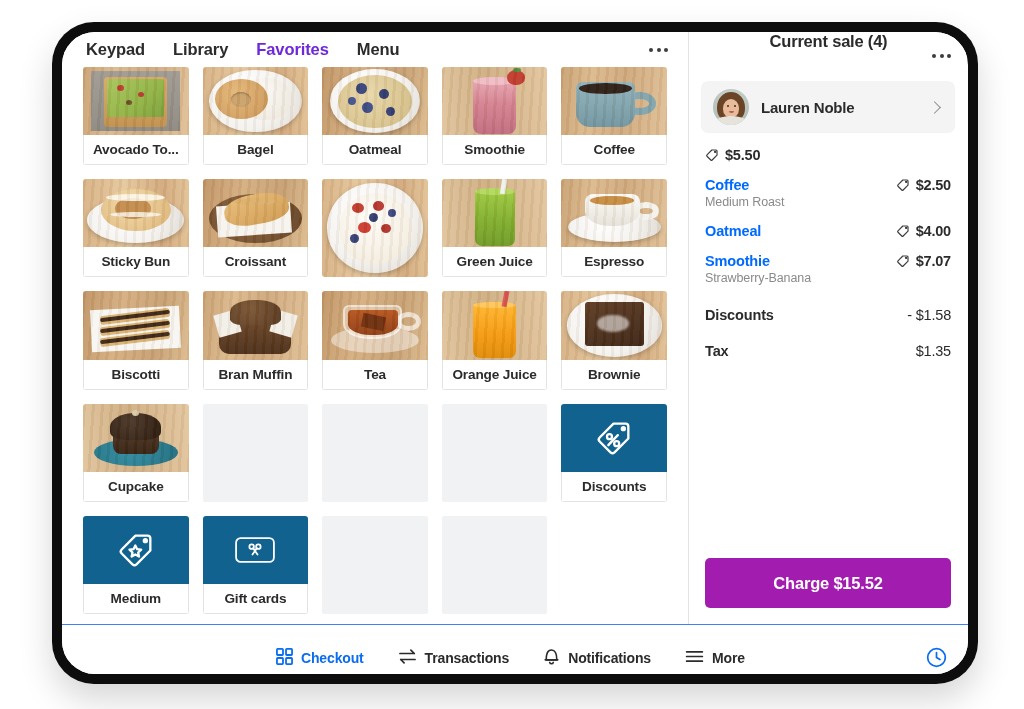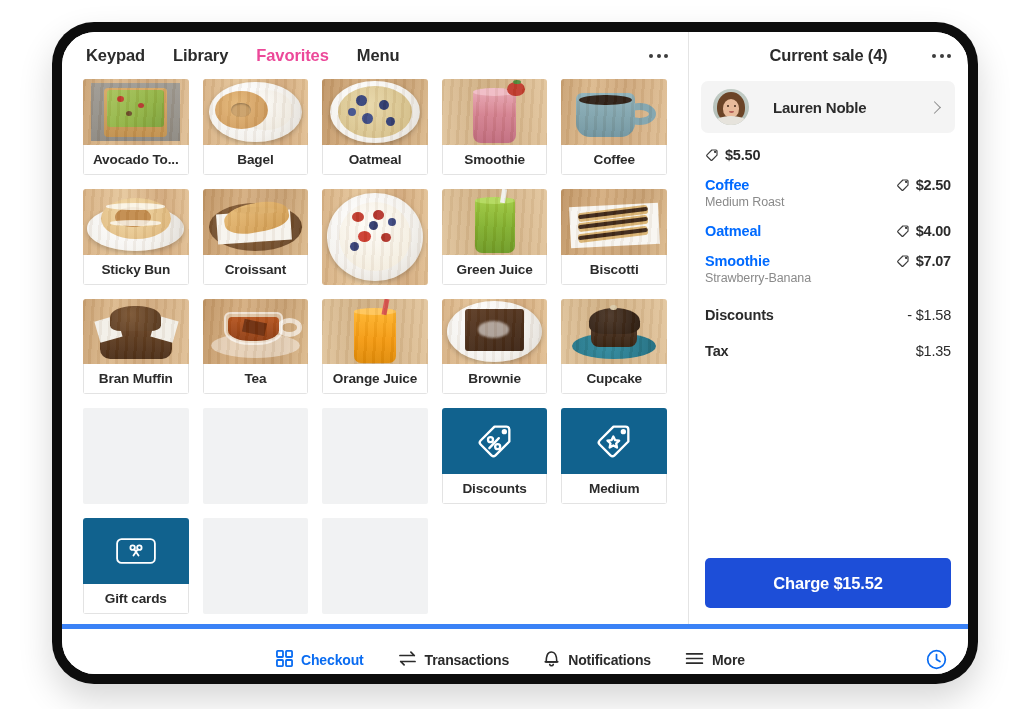--- a/index.html
+++ b/index.html
@@ -37,35 +37,35 @@
   
   .left-panel {
     width: 627px;
     display: flex;
     flex-direction: column;
     border-right: 1px solid #e4e4e4;
     background: #fff;
   }
 
   .tabbar {
-    height: 47px;
+    height: 35px;
     display: flex;
     align-items: center;
     padding: 0 18px 0 24px;
     gap: 28px;
   }
   .tab {
     font-size: 16.5px;
     font-weight: 700;
     color: #2b2b2b;
     letter-spacing: -0.1px;
     cursor: pointer;
     white-space: nowrap;
   }
-  .tab.active { color: #ec4899; }
+  .tab.active { color: #6d28d9; }
   .tab-spacer { flex: 1; }
   .kebab {
     display: flex; gap: 3.5px; align-items: center;
     cursor: pointer; padding: 6px 2px;
   }
   .kebab i { width: 4px; height: 4px; border-radius: 50%; background: #3d3d3d; display:block; }
 
   
   .grid {
     flex: 1;
@@ -133,41 +133,40 @@
   
   .right-panel {
     width: 278px;
     display: flex;
     flex-direction: column;
     background: #fff;
   }
   .sale-head {
     height: 47px;
     display: flex;
-    align-items: center;
     padding: 0 14px 0 16px;
   }
   .sale-title {
     flex: 1;
     text-align: center;
     font-size: 16.5px;
     font-weight: 700;
     color: #2b2b2b;
     letter-spacing: -0.2px;
     padding-left: 22px;
   }
   .customer {
     margin: 2px 12px 0 12px;
     height: 52px;
     background: #f4f4f4;
     border-radius: 7px;
     display: flex;
     align-items: center;
     padding: 0 12px;
-    gap: 24px;
+    gap: 12px;
     cursor: pointer;
   }
   .avatar {
     width: 36px; height: 36px; border-radius: 50%;
     overflow: hidden; position: relative; flex: none;
     background: radial-gradient(circle at 50% 30%, #cfd8d2, #a8b4ad);
   }
   .avatar .hair { position:absolute; left:4px; top:3px; width:28px; height:30px; border-radius:50% 50% 44% 44%; background:#6b4427; }
   .avatar .face { position:absolute; left:10px; top:10px; width:16px; height:19px; border-radius:50% 50% 48% 48%; background:#e8bb9b; }
   .avatar .eyel,.avatar .eyer { position:absolute; top:16px; width:2px; height:2px; border-radius:50%; background:#43291a; }
@@ -184,31 +183,31 @@
   .line-name.plain { color:#2b2b2b; }
   .line-price { font-size:14.5px; font-weight:700; color:#2b2b2b; letter-spacing:-0.2px; }
   .line-price.plain { font-weight:400; color:#2b2b2b; }
   .line-sub { font-size:12.5px; color:#8a8a8a; margin-top:2px; letter-spacing:-0.1px; }
   .tagico { margin-right:6px; display:flex; align-items:center; }
   .sum .line-name { font-weight:700; color:#2b2b2b; }
 
   .charge-wrap { padding: 0 16px 16px 16px; }
   .charge-btn {
     width: 100%; height: 50px;
-    background: #1d4ed8;
+    background: #a21caf;
     border: none; border-radius: 5px;
     color: #fff; font-size: 16.5px; font-weight: 700;
     letter-spacing: -0.2px; cursor: pointer;
     font-family: "Liberation Sans", sans-serif;
   }
 
   
   .bottombar {
     height: 50px;
-    border-top: 5px solid #3b82f6;
+    border-top: 1px solid #3b82f6;
     display: flex;
     align-items: center;
     background: #fff;
     padding: 16px 20px 0 0;
   }
   .bb-spacer-l { width: 214px; }
   .nav-item {
     display: flex; align-items: center; gap: 8px;
     margin-right: 34px; cursor: pointer;
     font-size: 14px; font-weight: 700; color: #2b2b2b;
@@ -335,20 +334,29 @@
 
             <div class="tile">
               <div class="tile-img wood-d wood-grain">
                 <div class="sh" style="left:31%;top:16%;width:38%;height:82%;border-radius:4px 4px 7px 7px;background:linear-gradient(180deg,#9ec93f,#7fae2c 55%,#6d9a24);"></div>
                 <div class="sh" style="left:31%;top:13%;width:38%;height:10%;border-radius:50%;background:#b2d95c;"></div>
                 <div class="sh" style="left:56%;top:0%;width:5%;height:22%;background:#f0f0ec;transform:rotate(9deg);"></div>
               </div>
               <div class="tile-label">Green Juice</div>
             </div>
 
+            <div class="tile">
+              <div class="tile-img wood-a wood-grain">
+                <div class="sh plate" style="left:6%;top:48%;width:88%;height:44%;"></div>
+                <div class="sh" style="left:68%;top:34%;width:24%;height:26%;border-radius:50%;border:6px solid #f4f2ed;"></div>
+                <div class="sh" style="left:22%;top:22%;width:52%;height:46%;border-radius:8px 8px 46% 46%;background:linear-gradient(180deg,#fbfaf6,#e6e2d9);"></div>
+                <div class="sh" style="left:27%;top:24%;width:42%;height:14%;border-radius:50%;background:#c68b3f;"></div>
+              </div>
+              <div class="tile-label">Espresso</div>
+            </div>
 
 
             <div class="tile">
               <div class="tile-img wood-c wood-grain">
                 <div class="sh" style="left:8%;top:24%;width:84%;height:62%;background:#f8f6f1;transform:rotate(-3deg);"></div>
                 <div class="sh" style="left:16%;top:30%;width:66%;height:13%;border-radius:3px;background:#d9b271;transform:rotate(-7deg);"></div>
                 <div class="sh" style="left:16%;top:33%;width:66%;height:6%;border-radius:3px;background:#3a2415;transform:rotate(-7deg);"></div>
                 <div class="sh" style="left:16%;top:46%;width:66%;height:13%;border-radius:3px;background:#d9b271;transform:rotate(-7deg);"></div>
                 <div class="sh" style="left:16%;top:49%;width:66%;height:6%;border-radius:3px;background:#3a2415;transform:rotate(-7deg);"></div>
                 <div class="sh" style="left:16%;top:62%;width:66%;height:13%;border-radius:3px;background:#d9b271;transform:rotate(-7deg);"></div>

